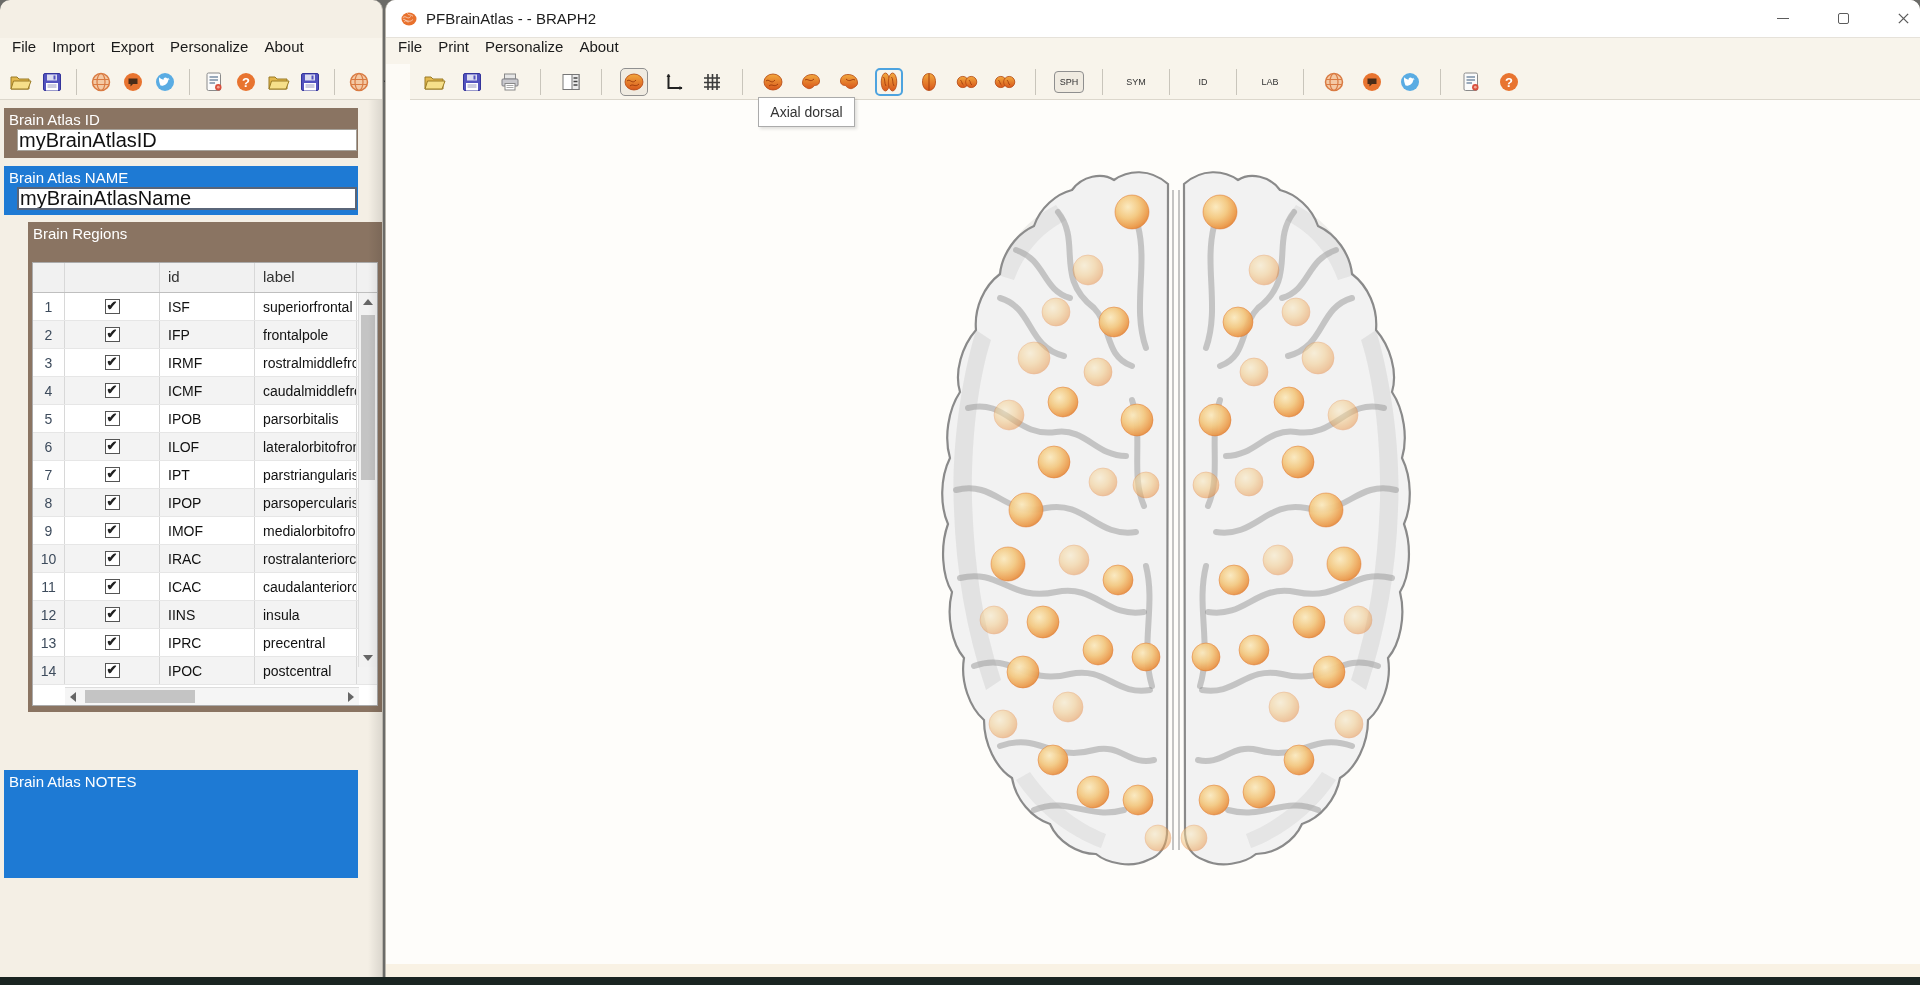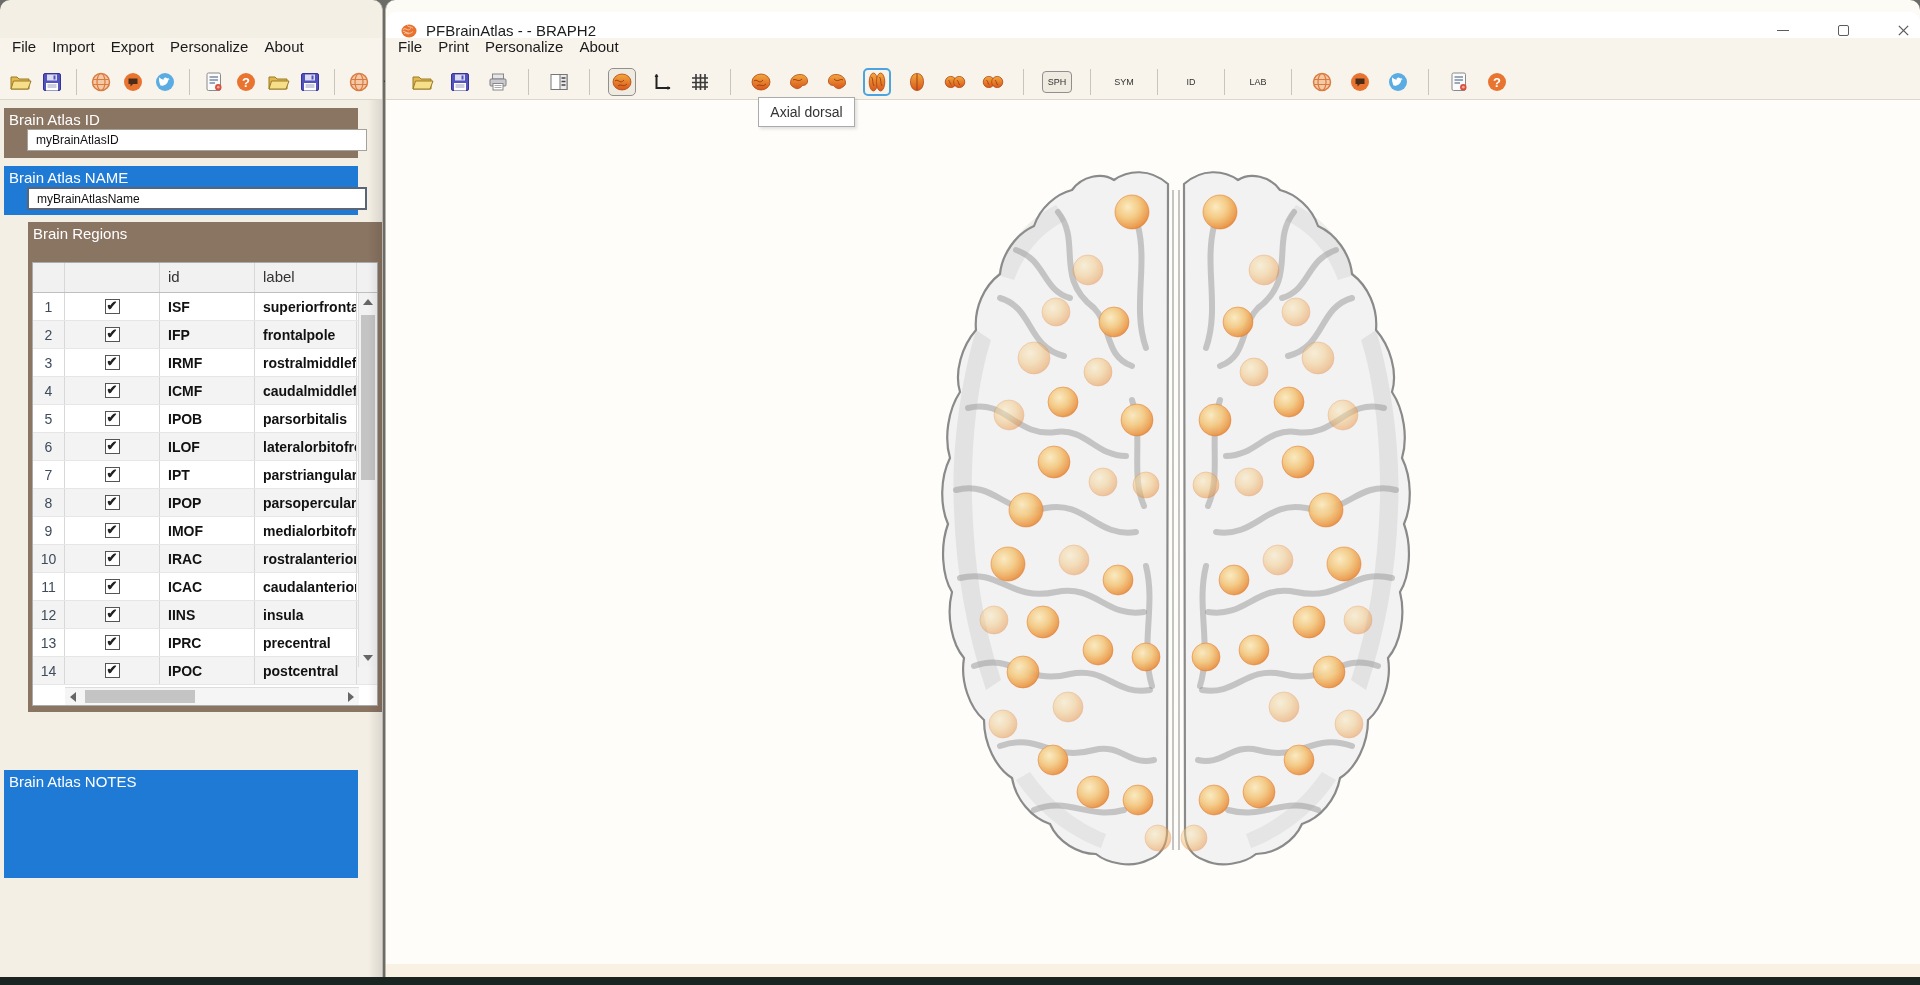--- a/index.html
+++ b/index.html
@@ -41,60 +41,60 @@
   
   .sec { position:absolute; left:4px; width:354px; }
   .sec-label { font-size:15px; color:#FFFFFF; padding:3px 0 0 5px; }
   .sec-id    { top:108px; height:50px; background:#8A7462; }
   .sec-name  { top:166px; height:49px; background:#1E7AD4; }
   .sec-reg   { top:222px; height:490px; background:#8A7462;margin-left:24px; }
   .sec-reg .sec-label { color:#FFFFFF; }
   .sec-plot  { top:710px; height:52px; background:#B2B0AD; }
   .sec-plot .sec-label { color:#1A1A1A; }
   .sec-notes { top:770px; height:108px; background:#1E7AD4; }
-  .tfield { position:absolute; left:23px; width:340px; height:22px; border:1px solid #A6A29A;
-            background:#FFFFFF; font-size:12px; font-family:"Liberation Sans",sans-serif; padding:0 8px; color:#111; }
+  .tfield { position:absolute; left:13px; width:340px; height:22px; border:1px solid #A6A29A;
+            background:#FFFFFF; font-size:20px; font-family:"Liberation Sans",sans-serif; padding:0 1px; color:#111; }
   .sec-id .tfield { top:21px; }
   .sec-name .tfield { top:21px; height:23px; border:2px solid #5A6578; }
   .plot-btn { position:absolute; left:4px; top:24px; width:282px; height:23px; border:1px solid #8F8F8F;
               border-radius:12px; background:#FBFAF8; font-size:15px; color:#111;
               font-family:"Liberation Sans",sans-serif; }
   .notes-area { position:absolute; left:6px; top:23px; width:340px; height:77px; background:#FFF;
                 border:1px solid #9A968E; resize:none; font-size:15px; padding:4px 6px; color:#111;
                 font-family:"Liberation Sans",sans-serif; }
 
   
   .rtable { position:absolute; left:4px; top:40px; width:346px; height:444px; background:#FFFFFF;
             border:1px solid #ABABAB; overflow:hidden; }
   .thead { display:flex; height:30px; background:#F1F1F1; border-bottom:1px solid #BFBFBF; }
   .th, .td { border-right:1px solid #D8D8D8; overflow:hidden; white-space:nowrap; flex:none; }
   .th { font-size:15px; color:#333; padding:5px 0 0 8px; }
   .c0 { width:32px; } .c1 { width:95px; } .c2 { width:95px; } .c3 { width:102px; }
   .trow { display:flex; height:28px; border-bottom:1px solid #E6E6E6; background:#FFF; align-items:center; }
   .trow:nth-child(even) { background:#F3F3F3; }
   .td { height:100%; display:flex; align-items:center; font-size:14px; }
   .td.c0 { color:#3D4B5C; justify-content:center; }
-  .td.val { font-weight:bold; color:#111; padding-left:8px;text-align:center; }
+  .td.val { font-weight:normal; color:#111; padding-left:8px;text-align:center; }
   .td.c1 { justify-content:center; }
   .cbx { width:15px; height:15px; border:1.5px solid #555; background:#FFF; font-size:13px; line-height:12px;
          color:#222; text-align:center; font-weight:bold; }
   .vscroll { position:absolute; top:30px; right:0; width:19px; height:374px; background:#F2F2F2; border-left:1px solid #DDD; }
   .vthumb { position:absolute; left:2px; right:2px; top:22px; height:165px; background:#C4C4C4; }
   .hscroll { position:absolute; left:32px; bottom:0; width:294px; height:18px; background:#F5F5F5; border-top:1px solid #DDD; }
   .hthumb { position:absolute; top:2px; height:13px; left:20px; width:110px; background:#C4C4C4; }
   .arr { position:absolute; width:0; height:0; }
   .arr-up   { border-left:5px solid transparent; border-right:5px solid transparent; border-bottom:6px solid #666; left:4px; top:6px; }
   .arr-down { border-left:5px solid transparent; border-right:5px solid transparent; border-top:6px solid #666; left:4px; bottom:6px; }
   .arr-left { border-top:5px solid transparent; border-bottom:5px solid transparent; border-right:6px solid #666; left:5px; top:4px; }
   .arr-right{ border-top:5px solid transparent; border-bottom:5px solid transparent; border-left:6px solid #666; right:5px; top:4px; }
 
   
   .win-right { left:385px; width:1535px; height:985px; background:#FDFBF6;
                border-top-left-radius:10px; border-top-right-radius:10px; border-left:1px solid #B9B5AC; }
-  .win-right .titlebar { background:#FFFFFF;margin-top:12px; }
+  .win-right .titlebar { background:#FFFFFF; }
   .win-right .titlebar .logo { left:14px; }
   .win-right .titlebar .title { left:40px; }
   .canvas { position:absolute; left:0; top:100px; right:0; height:864px; background:#FEFDFA; }
   .strip { position:absolute; left:0; right:0; top:964px; height:21px; background:#F9F2E4; }
   .brain-wrap { position:absolute; left:520px; top:50px; width:540px; height:730px; }
   .tooltip { position:absolute; left:372px; top:97px; width:97px; height:30px; background:#FFFFFF;
              border:1px solid #ABABAB; box-shadow:2px 2px 3px rgba(0,0,0,0.12); font-size:14px; color:#333;
              display:flex; align-items:center; justify-content:center; z-index:30; }
 
   .bottombar { position:absolute; left:0; top:977px; width:1920px; height:8px; background:#1A2421; z-index:40; }
@@ -420,21 +420,21 @@
           <use href="#i-close"></use>
         </svg>
       </div>
   </div>
   <div class="menubar" id="menu-right">
       <span class="mitem">File</span>
       <span class="mitem">Print</span>
       <span class="mitem">Personalize</span>
       <span class="mitem">About</span>
     </div>
-  <div class="toolbar" style="padding-left:24px; gap:14px;">
+  <div class="toolbar" style="padding-left:12px; gap:14px;margin-left:24px;">
     <svg class="ti">
         <use href="#i-folder"></use>
       </svg>
     <svg class="ti">
         <use href="#i-save"></use>
       </svg>
     <svg class="ti">
         <use href="#i-printer"></use>
       </svg>
     <div class="tsep"></div>

